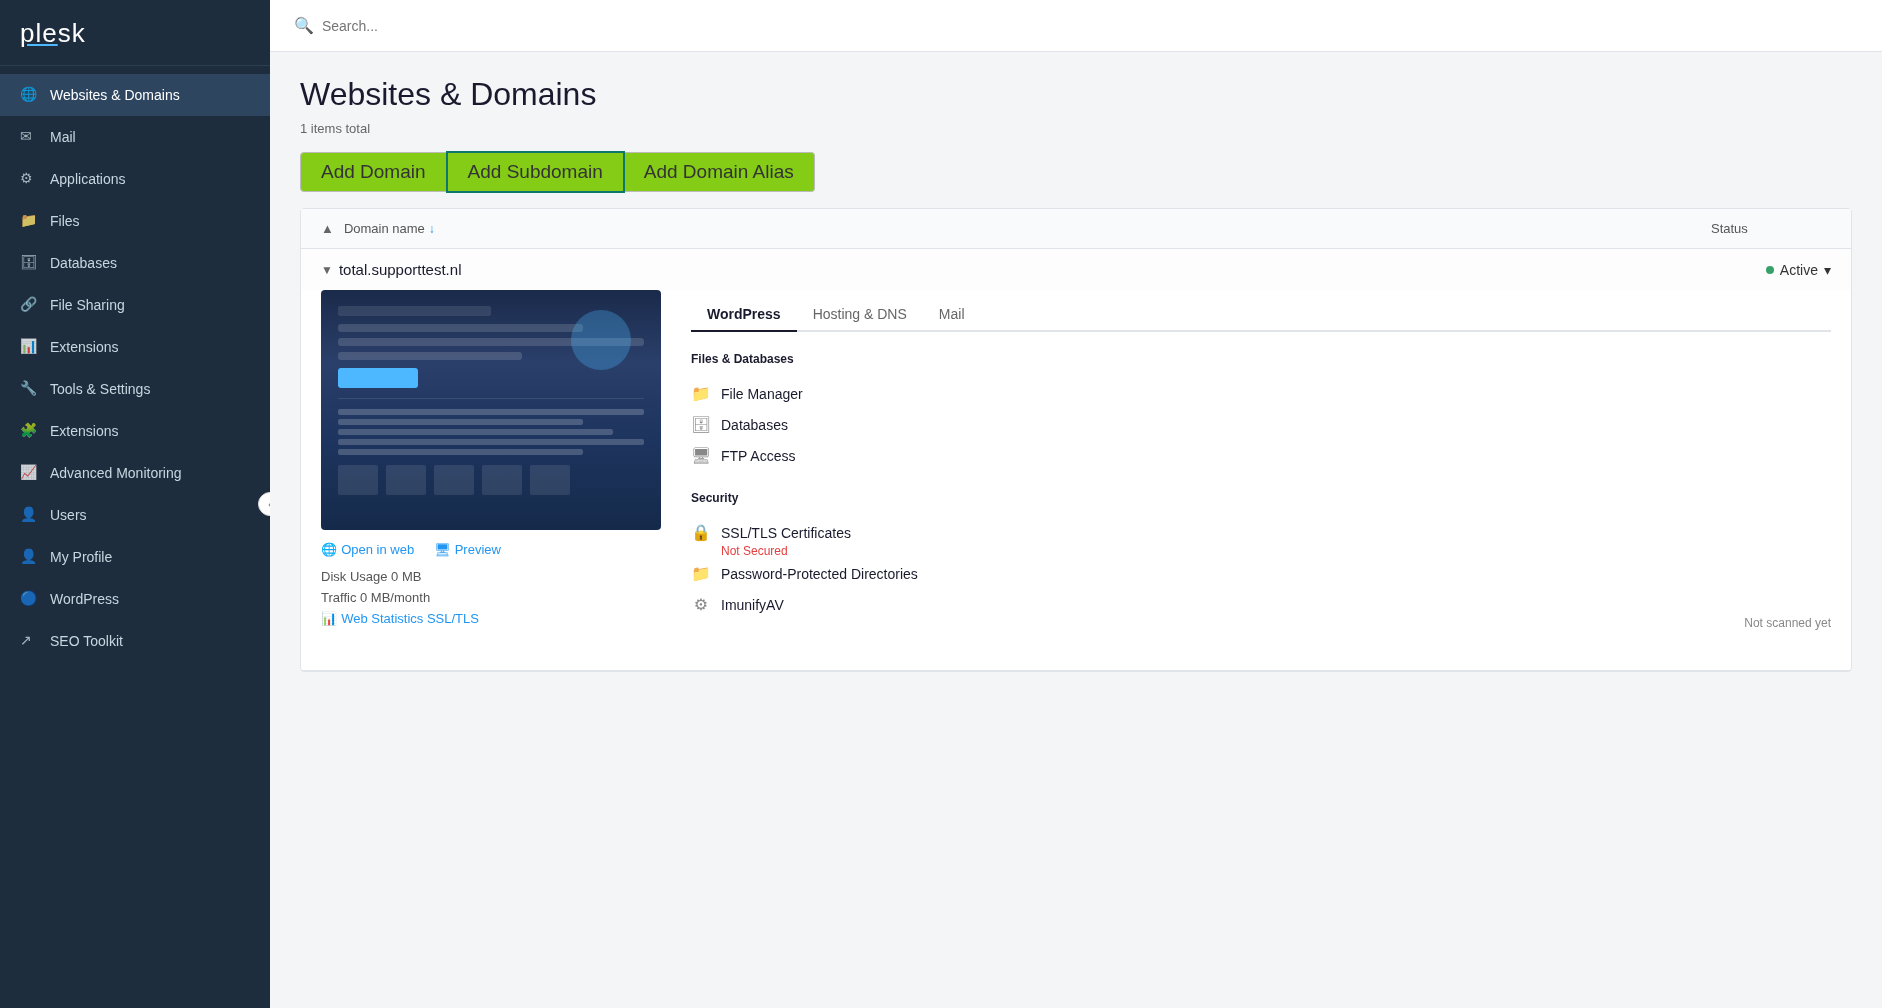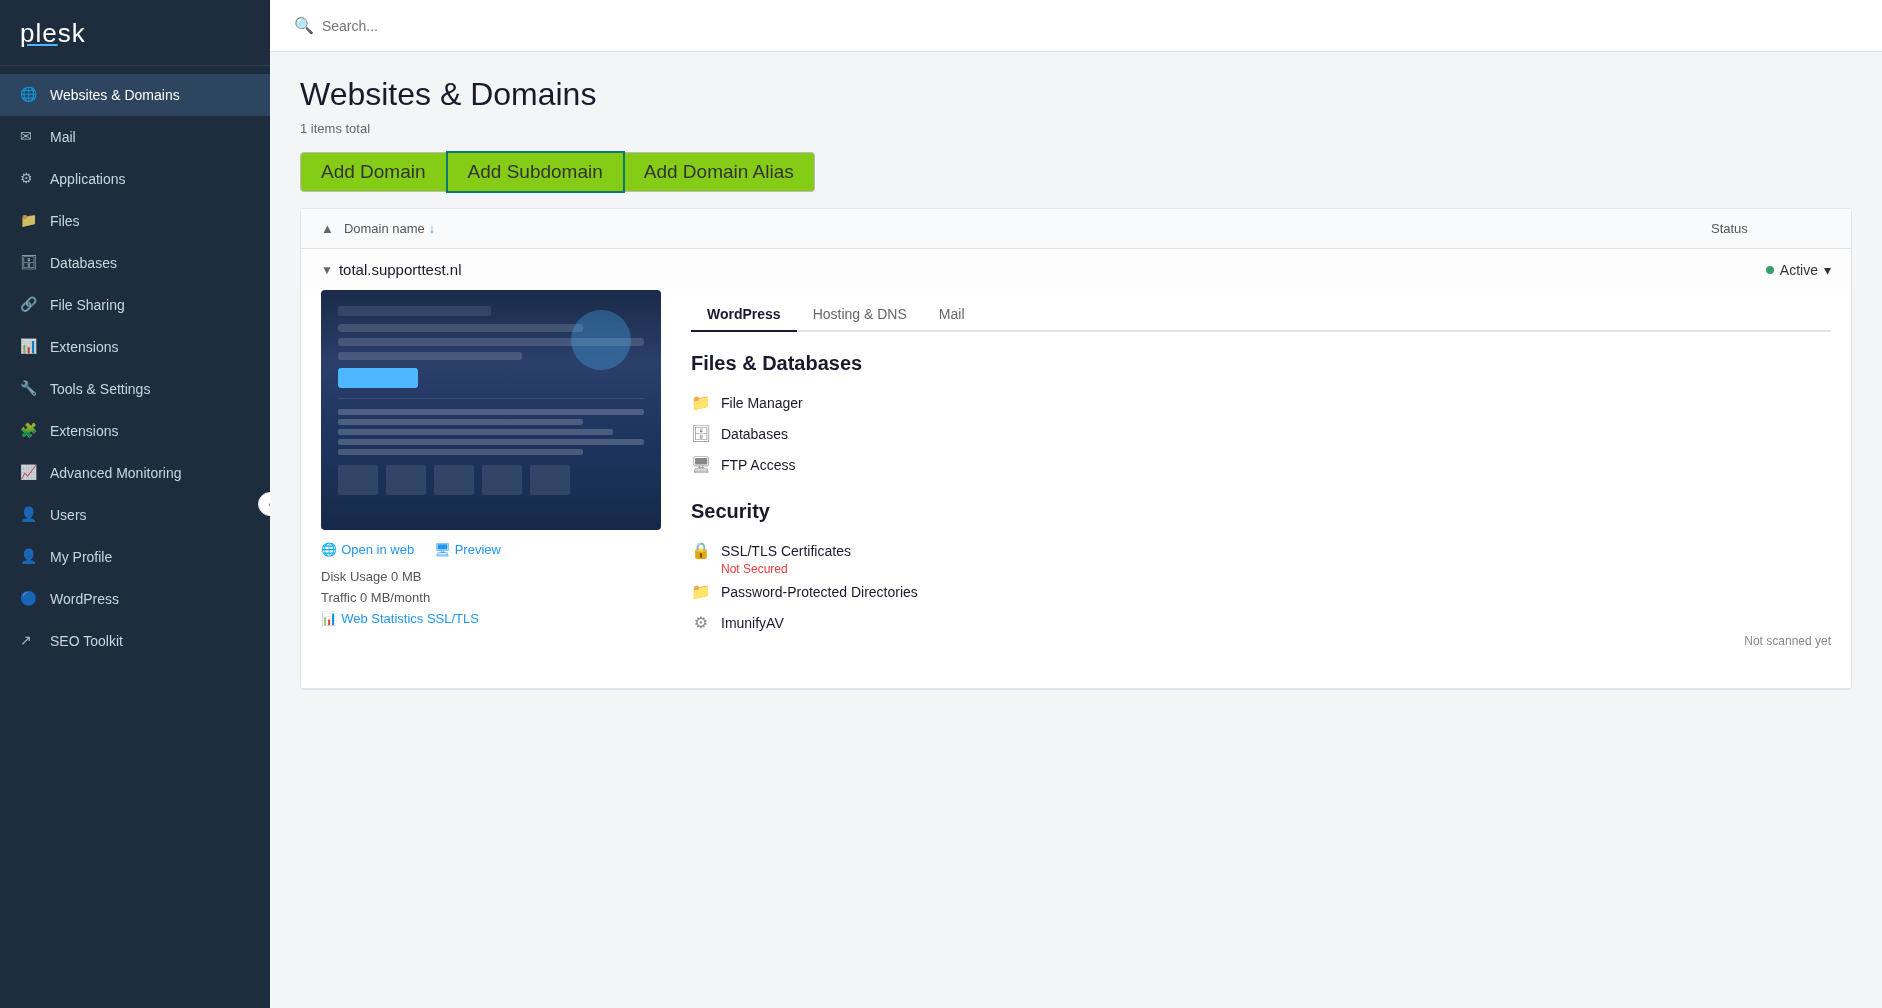--- a/index.html
+++ b/index.html
@@ -264,21 +264,21 @@
       border-bottom: 2px solid transparent;
       margin-bottom: -2px;
     }
     .panel-tab.active {
       color: #1a1a2e;
       font-weight: 600;
       border-bottom: 2px solid #1a1a2e;
     }
     .panel-section { margin-bottom: 20px; }
     .panel-section-title {
-      font-size: 20px;
+      font-size: 12px;
       font-weight: 600;
       color: #1a1a2e;
       margin-bottom: 12px;
     }
     .panel-item {
       display: flex;
       align-items: center;
       gap: 10px;
       padding: 6px 0;
       font-size: 14px;

